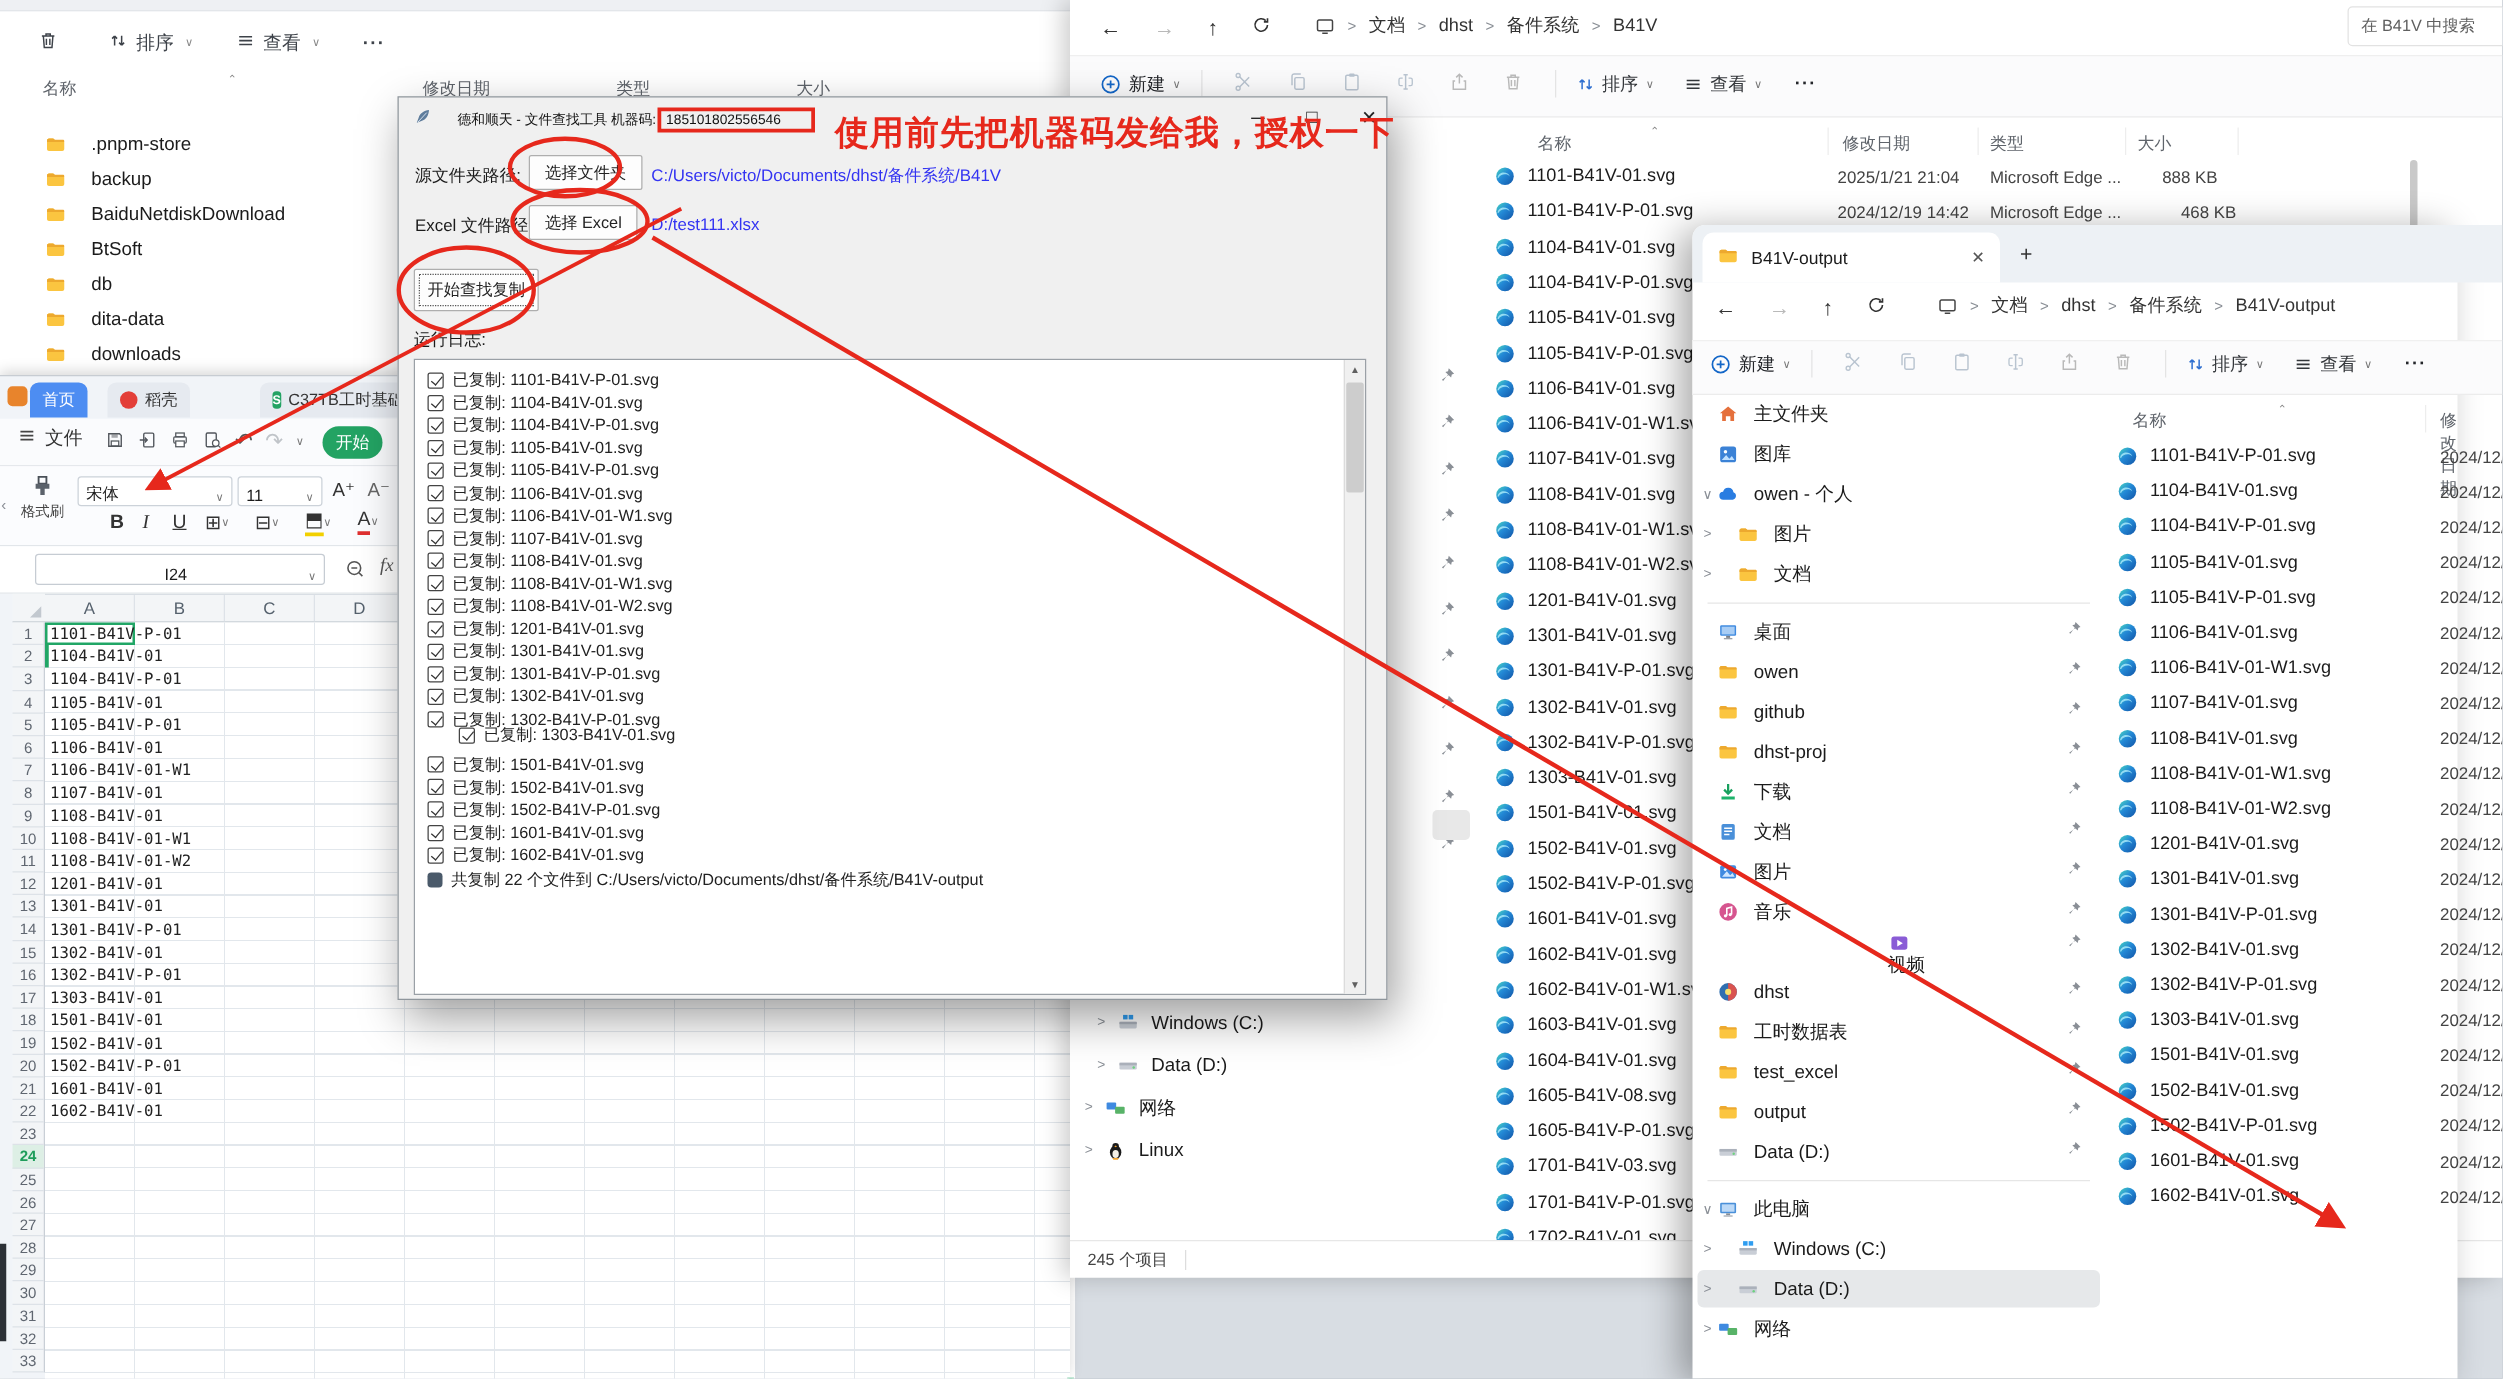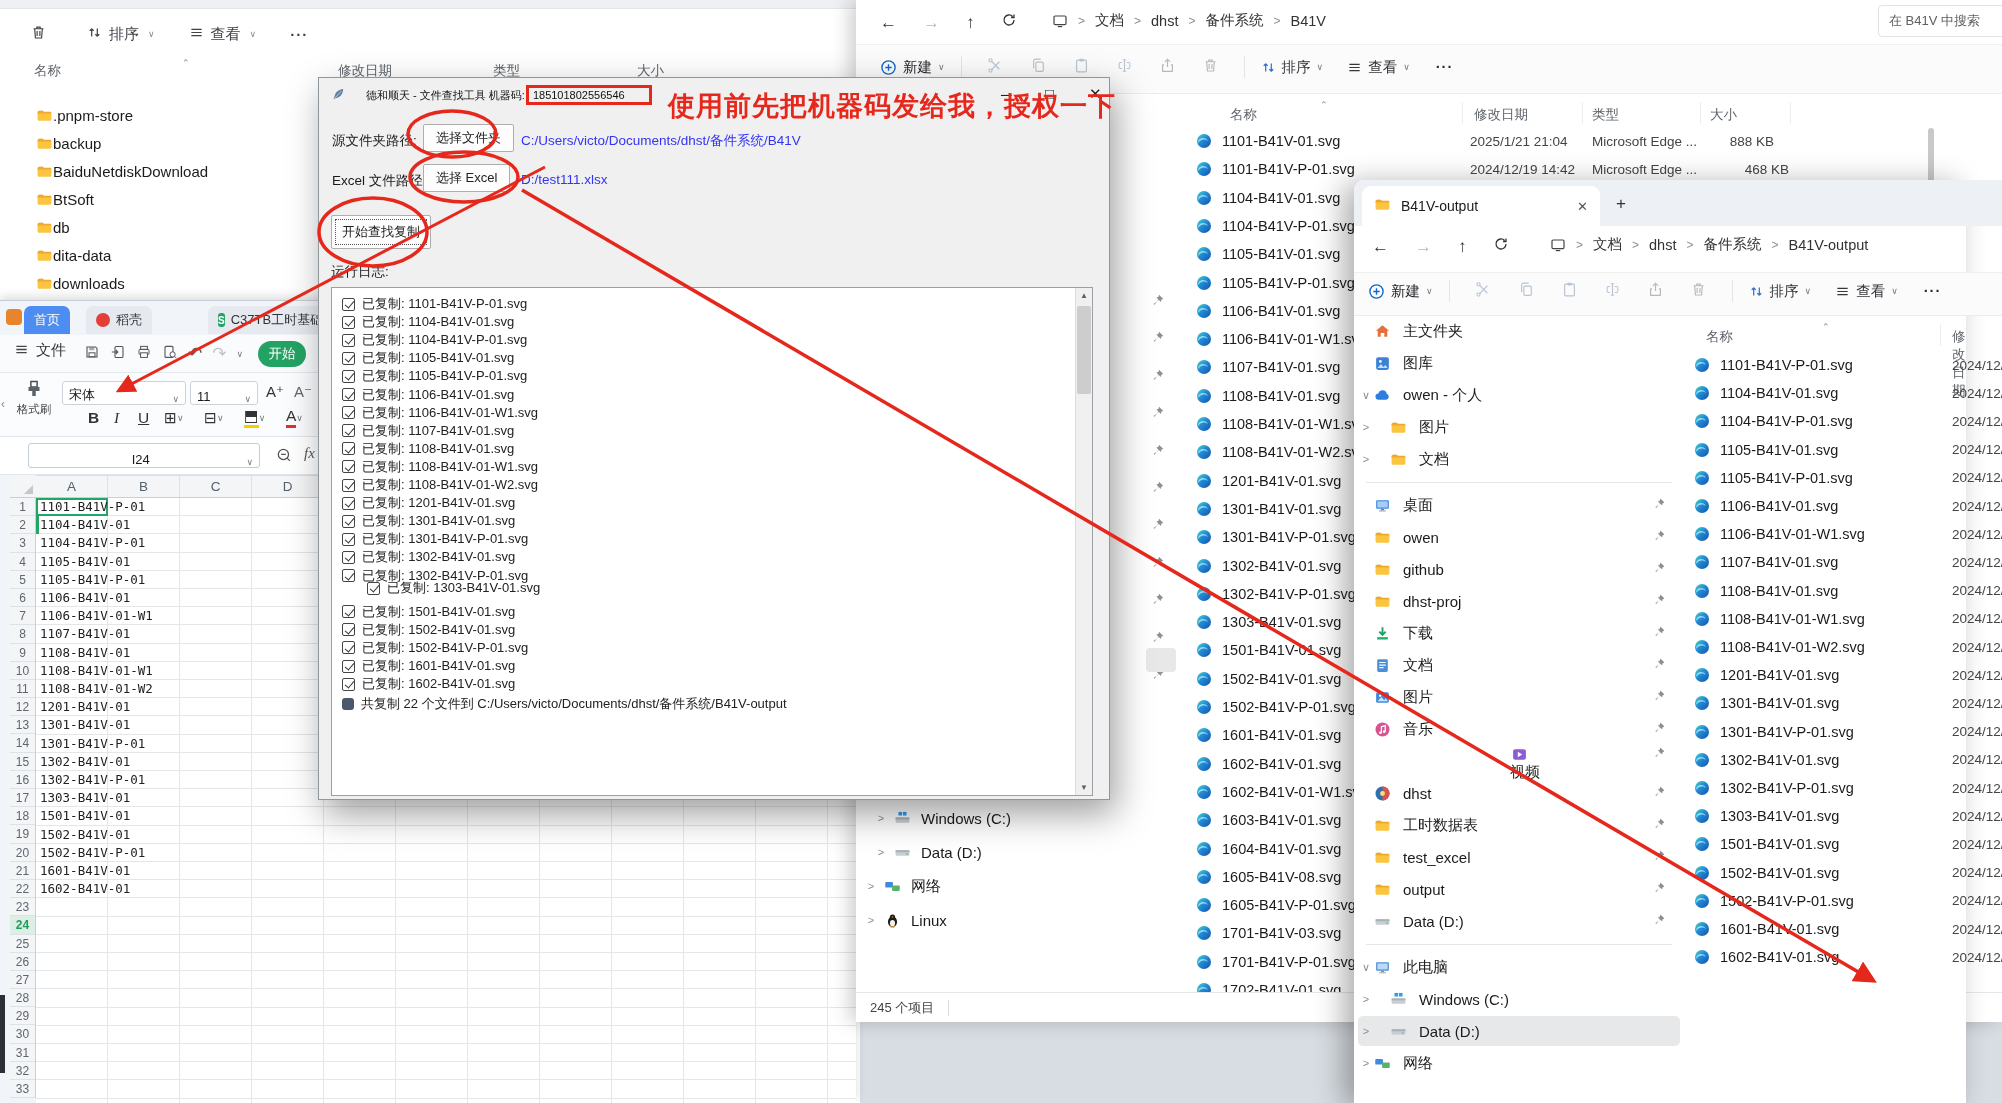--- a/index.html
+++ b/index.html
@@ -11,21 +11,21 @@
 .ic{display:inline-flex;flex:none;align-items:center;justify-content:center}
 .ic svg{width:100%;height:100%;display:block}
 .win{position:absolute;background:#fff}
 
 
 #win-left{left:0;top:0;width:860px;height:1103px;z-index:10}
 #win-left .topstrip{left:0;top:0;width:860px;height:9px;background:#eef0f3;border-bottom:1px solid #e3e6ea}
 .xtool{display:flex;align-items:center;gap:6px;color:#3d4249;font-size:15px}
 .xtool .cv{font-size:9px;color:#888;margin-left:2px}
 .colhead{font-size:13.5px;color:#5f646b}
-.lrow{display:flex;align-items:center;gap:0;font-size:15px}
+.lrow{display:flex;align-items:center;gap:20px;font-size:15px}
 
 
 #win-wps{left:0;top:300px;width:856px;height:803px;z-index:20;background:#f1f4f8;
   border-top:1px solid #c7ccd2;box-shadow:0 -3px 10px rgba(0,0,0,.15)}
 .wtab{position:absolute;height:28px;top:5px;border-radius:7px 7px 0 0;display:flex;align-items:center;
   gap:6px;padding:0 10px;font-size:13px}
 .wps-btnrow{position:absolute;display:flex;align-items:center;gap:10px;color:#51565c}
 .wpsbox{position:absolute;background:#fff;border:1px solid #ccd2d9;border-radius:3px;display:flex;
   align-items:flex-end;justify-content:space-between;padding:0 6px;font-size:13px}
 .fmt{position:absolute;font-size:15.5px;color:#333;display:flex;align-items:center}

